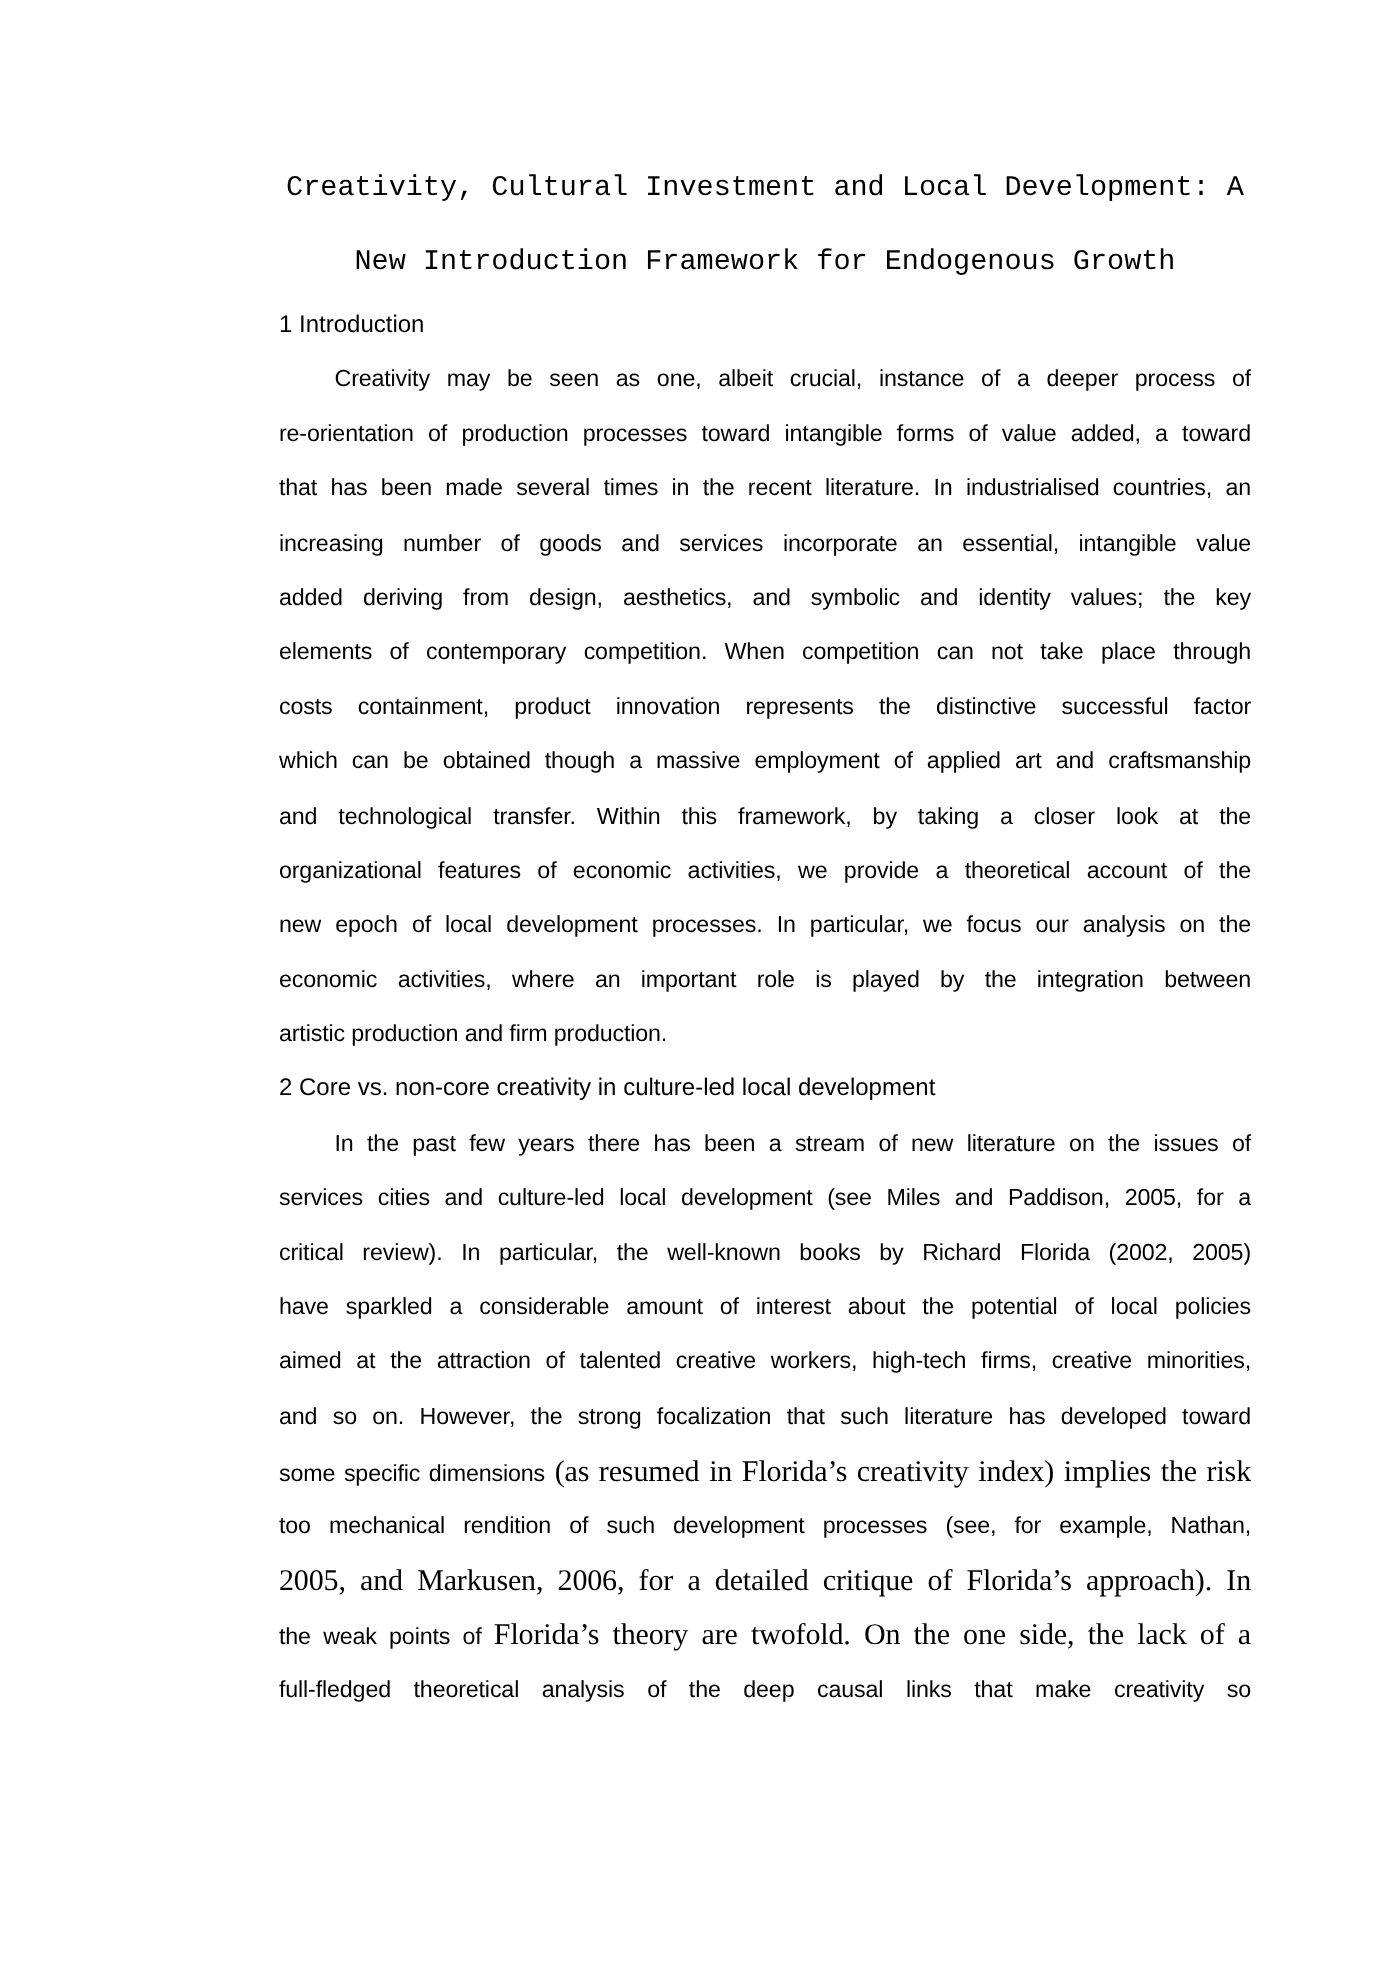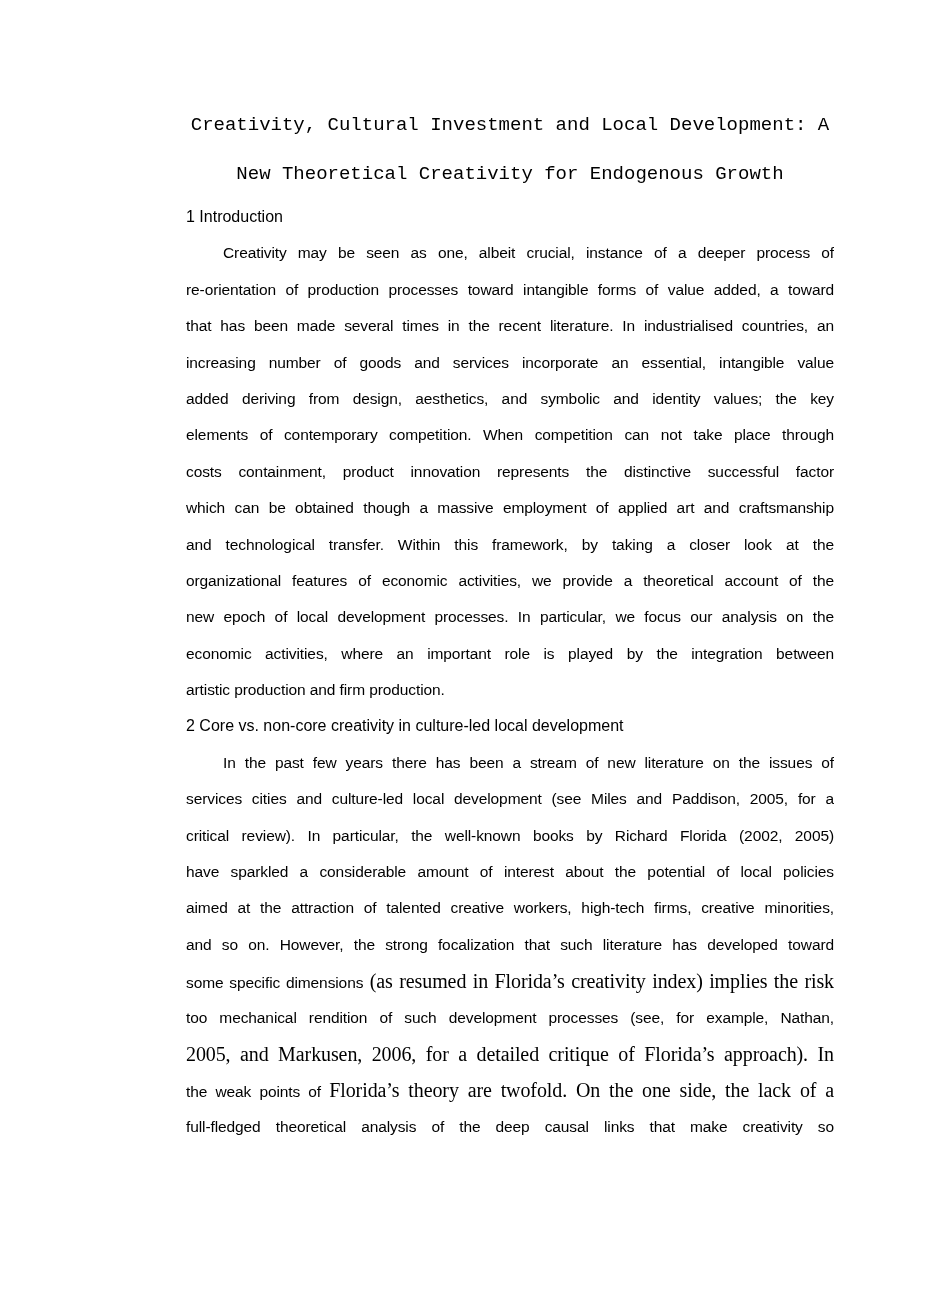--- a/index.html
+++ b/index.html
@@ -50,21 +50,21 @@
   .seg-sans { font-family: Liberation Sans, sans-serif; }
   .seg-serif { font-family: Liberation Serif, serif; font-size: 20px; }
 </style>
 </head>
 <body>
 
 <div class="page">
   <div class="content">
     <div class="title">
       <div class="title-line">Creativity, Cultural Investment and Local Development: A</div>
-      <div class="title-line">New Theoretical Creativity for Endogenous Growth</div>
+      <div class="title-line">New Introduction Framework for Endogenous Growth</div>
     </div>
     <div id="doc-body">
         <div class="heading">1 Introduction</div>
         <div class="line indent"><span class="seg-sans">Creativity may be seen as one, albeit crucial, instance of a deeper process of</span></div>
         <div class="line"><span class="seg-sans">re-orientation of production processes toward intangible forms of value added, a toward</span></div>
         <div class="line"><span class="seg-sans">that has been made several times in the recent literature. In industrialised countries, an</span></div>
         <div class="line"><span class="seg-sans">increasing number of goods and services incorporate an essential, intangible value</span></div>
         <div class="line"><span class="seg-sans">added deriving from design, aesthetics, and symbolic and identity values; the key</span></div>
         <div class="line"><span class="seg-sans">elements of contemporary competition. When competition can not take place through</span></div>
         <div class="line"><span class="seg-sans">costs containment, product innovation represents the distinctive successful factor</span></div>

